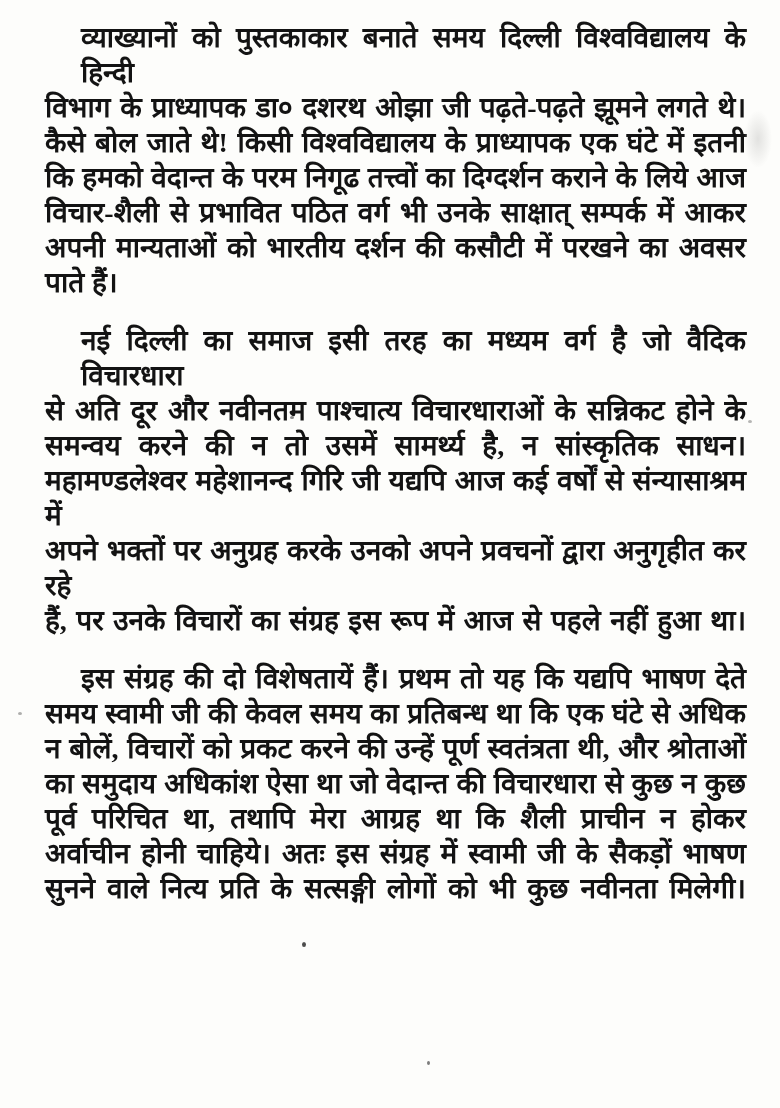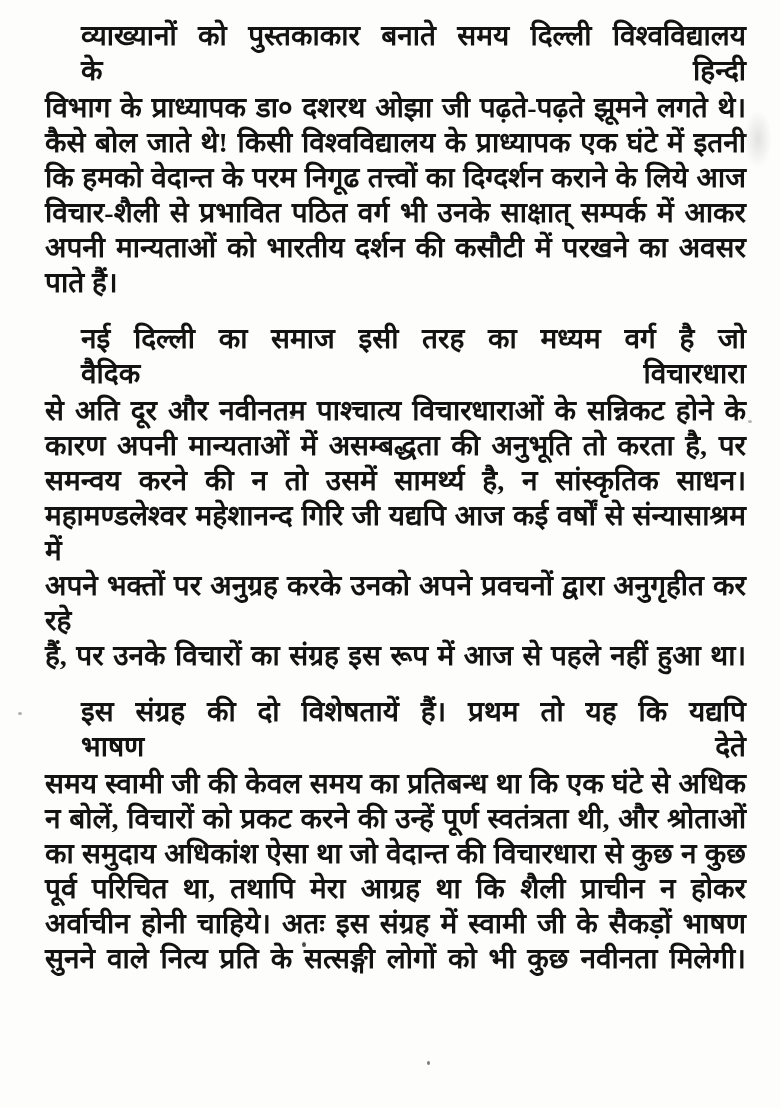--- a/index.html
+++ b/index.html
@@ -37,21 +37,20 @@
   }
   .line{
     display:block;
     white-space:normal;
     text-align:justify;
     text-align-last:justify;
     -moz-text-align-last:justify;
   }
   .line.indent{
     padding-left:36px;
-    font-family:Liberation Mono, monospace;
   }
   .line.short{
     text-align-last:left;
     -moz-text-align-last:left;
   }
   
   .smudge{
     position:absolute;
     left:744px;
     top:110px;
@@ -83,21 +82,20 @@
       <span class="line">कैसे बोल जाते थे! किसी विश्वविद्यालय के प्राध्यापक एक घंटे में इतनी</span>
       <span class="line">कि हमको वेदान्त के परम निगूढ तत्त्वों का दिग्दर्शन कराने के लिये आज</span>
       <span class="line">विचार-शैली से प्रभावित पठित वर्ग भी उनके साक्षात् सम्पर्क में आकर</span>
       <span class="line">अपनी मान्यताओं को भारतीय दर्शन की कसौटी में परखने का अवसर</span>
       <span class="line short">पाते हैं।</span>
     </p>
 
     <p class="para">
       <span class="line indent">नई दिल्ली का समाज इसी तरह का मध्यम वर्ग है जो वैदिक विचारधारा</span>
       <span class="line">से अति दूर और नवीनतम पाश्चात्य विचारधाराओं के सन्निकट होने के</span>
-      <span class="line">कारण अपनी मान्यताओं में असम्बद्धता की अनुभूति तो करता है, पर</span>
       <span class="line">समन्वय करने की न तो उसमें सामर्थ्य है, न सांस्कृतिक साधन।</span>
       <span class="line">महामण्डलेश्वर महेशानन्द गिरि जी यद्यपि आज कई वर्षों से संन्यासाश्रम में</span>
       <span class="line">अपने भक्तों पर अनुग्रह करके उनको अपने प्रवचनों द्वारा अनुगृहीत कर रहे</span>
       <span class="line">हैं, पर उनके विचारों का संग्रह इस रूप में आज से पहले नहीं हुआ था।</span>
     </p>
 
     <p class="para">
       <span class="line indent">इस संग्रह की दो विशेषतायें हैं। प्रथम तो यह कि यद्यपि भाषण देते</span>
       <span class="line">समय स्वामी जी की केवल समय का प्रतिबन्ध था कि एक घंटे से अधिक</span>
       <span class="line">न बोलें, विचारों को प्रकट करने की उन्हें पूर्ण स्वतंत्रता थी, और श्रोताओं</span>

